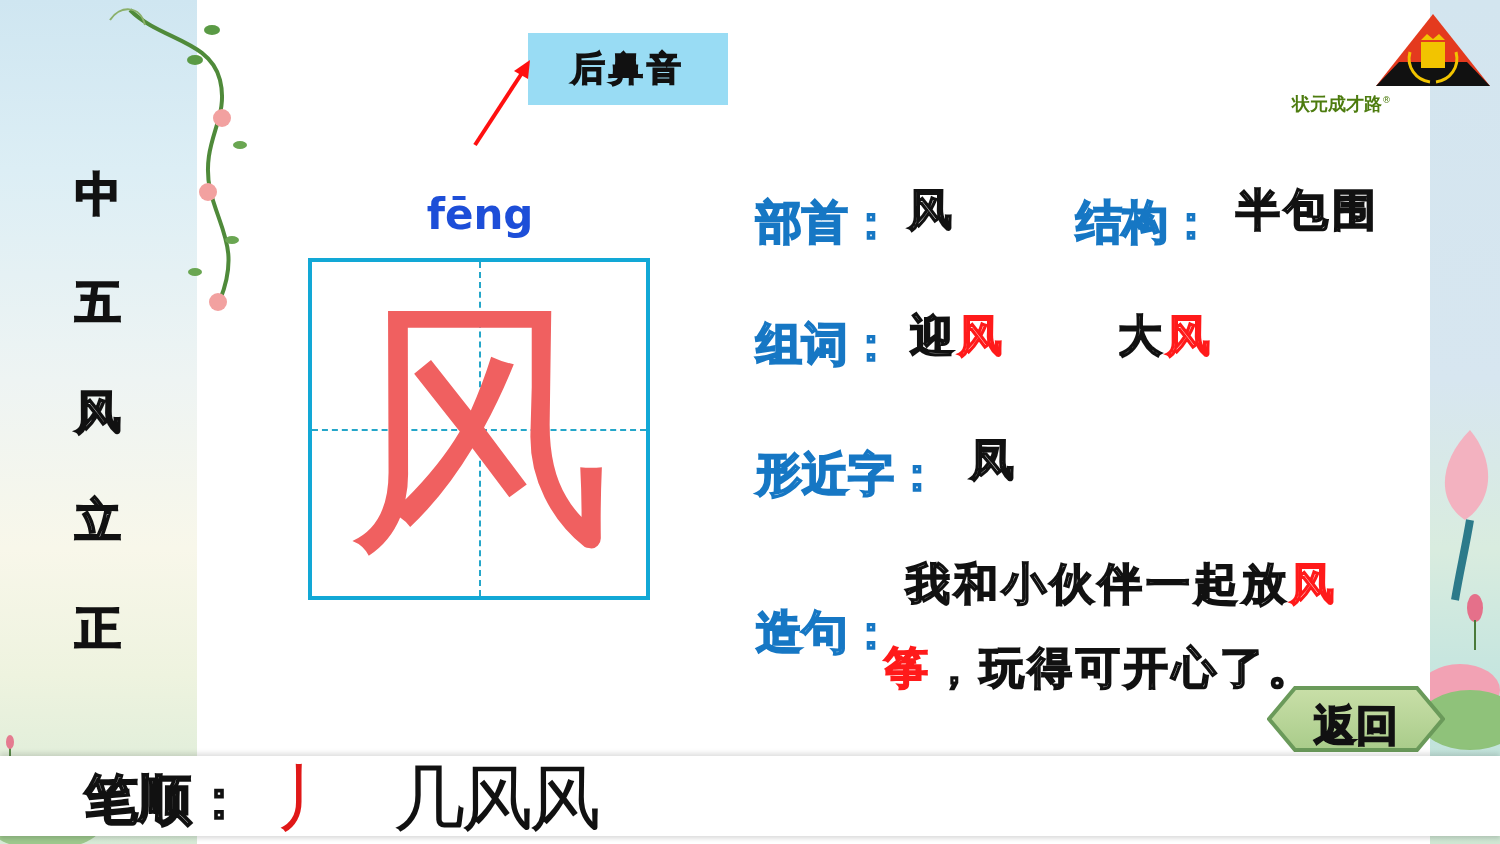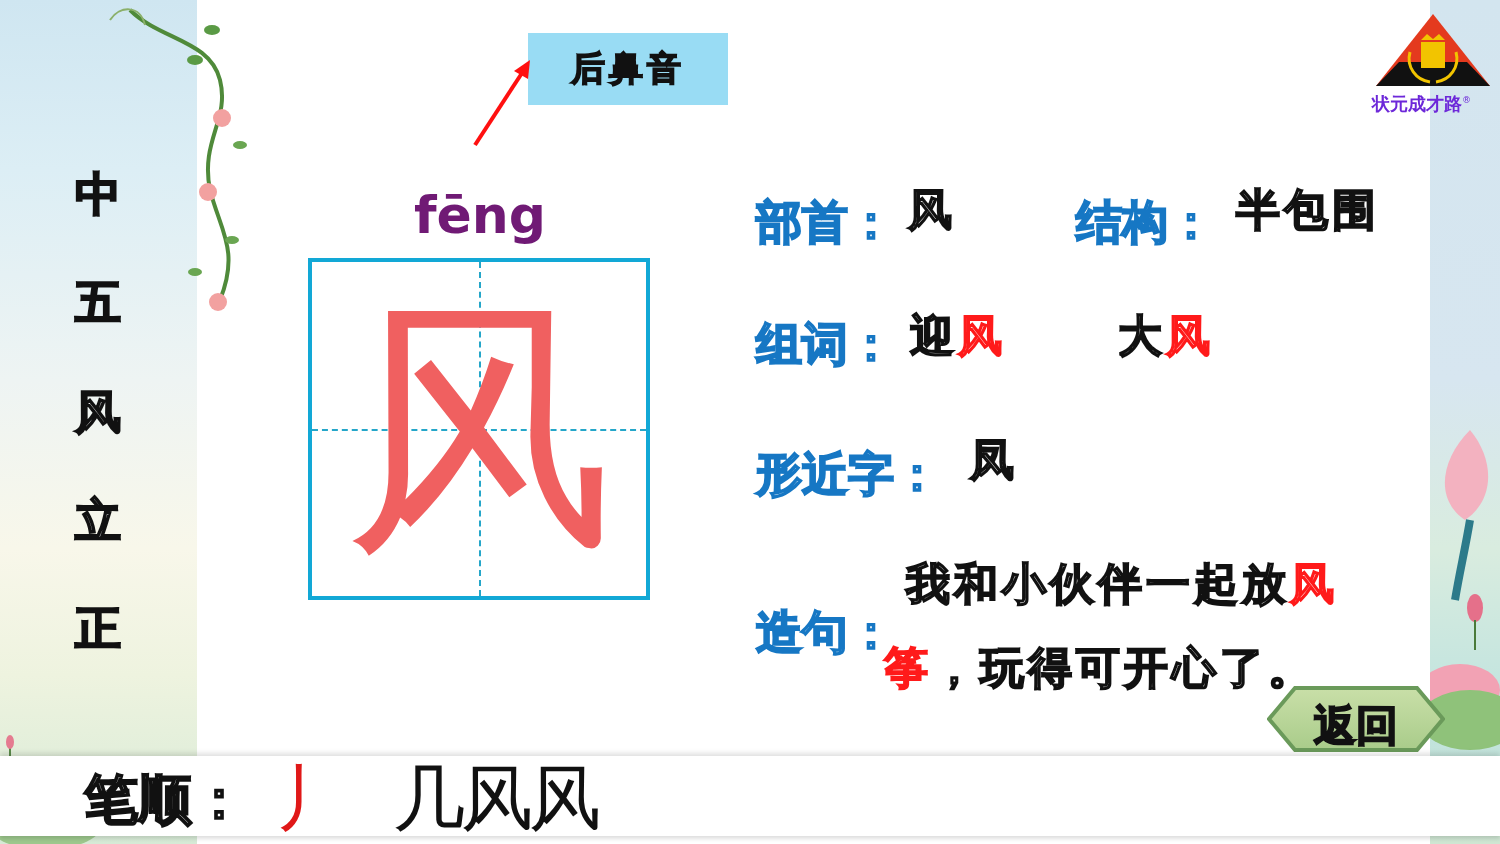--- a/index.html
+++ b/index.html
@@ -11,21 +11,21 @@
     background: linear-gradient(180deg, #d3e5ef 0%, #d7e6f0 45%, #d9ecdf 65%, #bfe3df 85%, #cfe6d2 100%); }
   .vine { position:absolute; left:100px; top:0; width:160px; height:320px; }
   .vchar { position:absolute; left:70px; width:56px; text-align:center; font-family:"DejaVu Serif", serif;
     font-size:46px; color:#fff; -webkit-text-stroke:2px #111; font-weight:bold; line-height:56px; }
   .tag-box { position:absolute; left:528px; top:33px; width:200px; height:72px; background:#99dcf4;
     display:flex; align-items:center; justify-content:center; }
   .tag-box span { font-family:"DejaVu Serif", serif; font-size:34px; color:#fff; -webkit-text-stroke:1.6px #111;
     font-weight:bold; letter-spacing:4px; }
   .arrow { position:absolute; left:470px; top:55px; width:70px; height:95px; }
   .pinyin { position:absolute; left:380px; top:170px; width:200px; text-align:center;
-    font-family:"DejaVu Sans", sans-serif; font-weight:bold; font-size:52px; color:#701a75; line-height:90px; }
+    font-family:"DejaVu Sans", sans-serif; font-weight:bold; font-size:42px; color:#1d4ed8; line-height:90px; }
   .grid { position:absolute; left:308px; top:258px; width:334px; height:334px; border:4px solid #12a8d6;
     box-sizing:content-box; }
   .grid .h { position:absolute; left:0; right:0; top:50%; border-top:2px dashed #25a6c9; }
   .grid .v { position:absolute; top:0; bottom:0; left:50%; border-left:2px dashed #25a6c9; }
   .grid .big { position:absolute; left:0; top:0; width:100%; height:100%; display:flex; align-items:center;
     justify-content:center; font-family:"DejaVu Serif", serif; font-size:270px; color:#f06060; line-height:1; }
   .lbl { position:absolute; font-family:"DejaVu Serif", serif; font-size:46px; color:#fff;
     -webkit-text-stroke:2px #1677c4; font-weight:bold; line-height:56px; white-space:nowrap; }
   .val { position:absolute; font-family:"DejaVu Serif", serif; font-size:44px; color:#fff;
     -webkit-text-stroke:1.8px #111; font-weight:bold; line-height:56px; white-space:nowrap; letter-spacing:4px; }
@@ -36,22 +36,22 @@
     align-items:center; justify-content:center; font-family:"DejaVu Serif", serif; font-size:42px;
     color:#fff; -webkit-text-stroke:2px #111; font-weight:bold; }
   .stroke-bar { position:absolute; left:0; top:756px; width:1500px; height:80px; background:#fff;
     box-shadow:0 -3px 5px rgba(0,0,0,0.12), 0 3px 4px rgba(0,0,0,0.12); }
   .stroke-label { position:absolute; left:84px; top:764px; font-family:"DejaVu Serif", serif;
     font-size:54px; color:#fff; -webkit-text-stroke:2px #111; font-weight:bold; line-height:70px; }
   .stroke-seq { position:absolute; left:275px; top:760px; font-family:"DejaVu Serif", serif;
     font-size:72px; color:#111; line-height:76px; letter-spacing:-4px; }
   .stroke-seq span { display:inline-block; }
   .logo { position:absolute; left:1372px; top:12px; width:122px; height:108px; }
-  .logo-text { position:absolute; left:1364px; top:92px; width:115px; text-align:center;
-    font-family:"DejaVu Sans", sans-serif; font-size:18px; font-weight:bold; color:#6d28d9; letter-spacing:0px; }
+  .logo-text { position:absolute; left:1292px; top:92px; width:115px; 
+    font-family:"DejaVu Sans", sans-serif; font-size:18px; font-weight:bold; color:#4d7c0f; letter-spacing:0px; }
   .lotus { position:absolute; }
 </style>
 </head>
 <body>
 
 <div class="bg-left"></div>
 <div class="bg-right"></div>
 
 <svg class="vine" viewBox="0 0 160 320">
   <path d="M30 10 C60 40, 110 40, 120 80 C130 120, 100 140, 110 190 C120 230, 140 250, 120 300" stroke="#4f8a3a" stroke-width="4" fill="none"></path>

